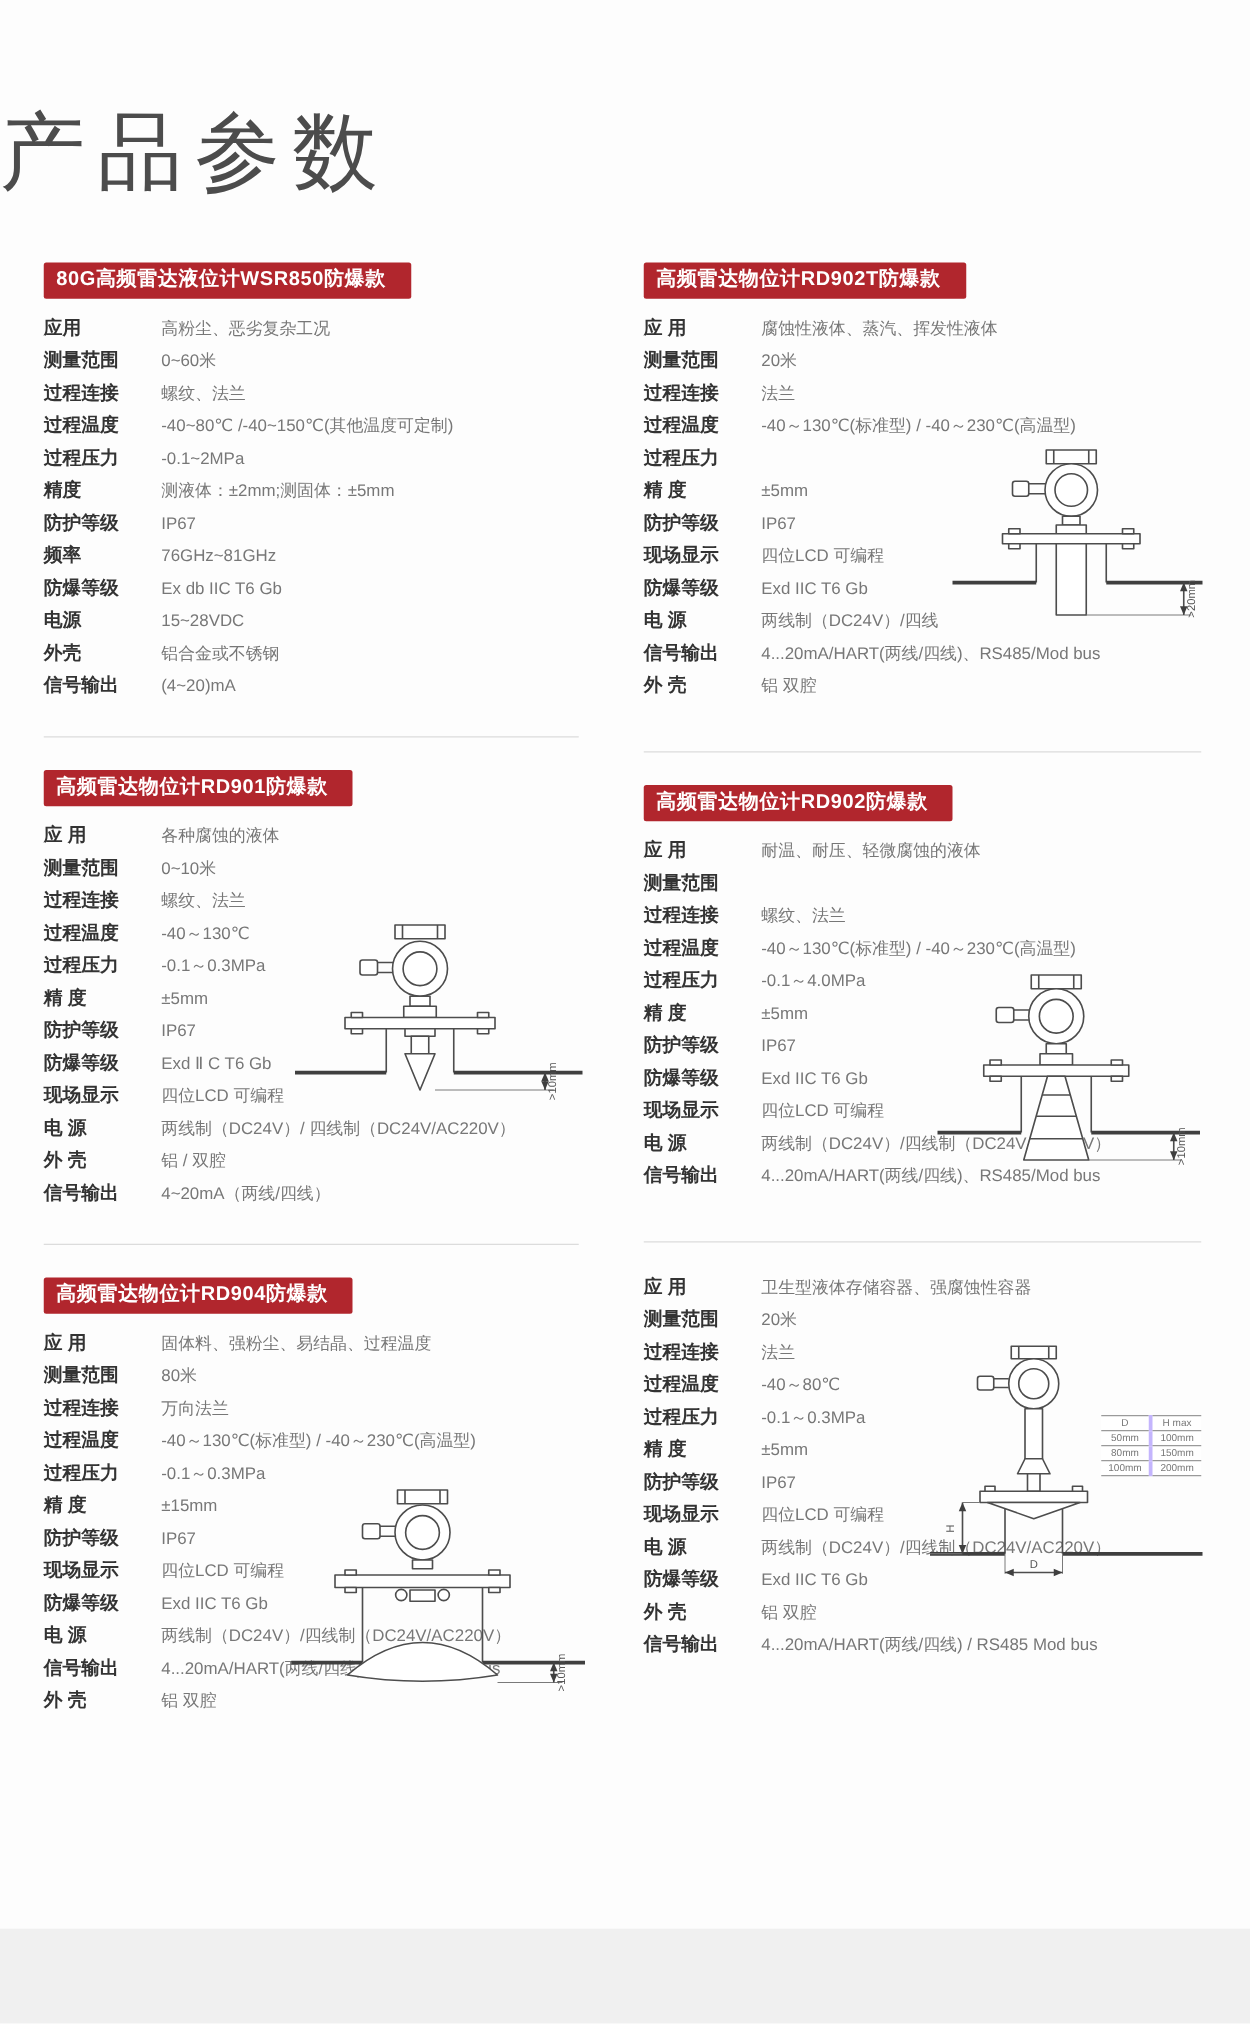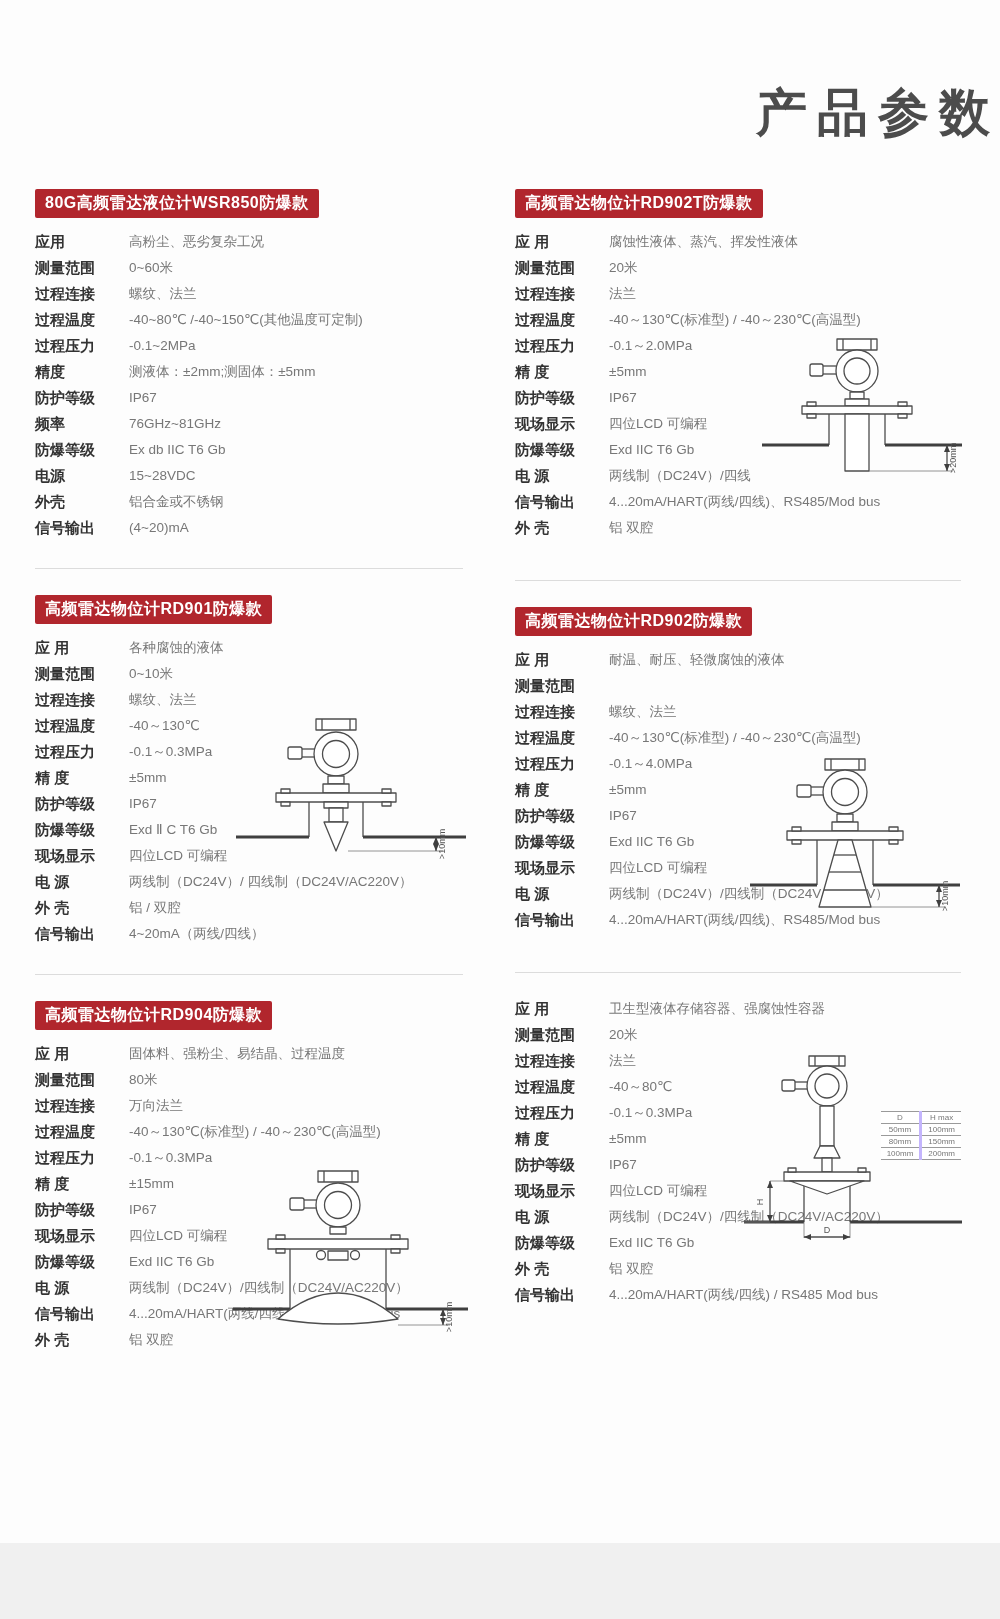--- a/index.html
+++ b/index.html
@@ -1,28 +1,28 @@
 <!DOCTYPE html>
 <html><head>
 <meta charset="utf-8">
 <style>
   html,body{margin:0;padding:0;background:#fff;}
   .page{position:relative;width:1000px;height:1619px;margin:0 auto;background:#fdfdfd;
         font-family:"Liberation Sans","DejaVu Sans",sans-serif;overflow:hidden;}
-  .page-title{margin:82px 0 0 0;text-align:right;font-size:51px;line-height:1.2;
-        font-weight:700;color:#4c4c4c;letter-spacing:10px;}
+  .page-title{margin:82px 0 0 0;text-align:left;font-size:68px;line-height:1.2;
+        font-weight:400;color:#4c4c4c;letter-spacing:10px;}
   .cols{display:flex;padding:0 35px;gap:52px;margin-top:46px;}
   .col{position:relative;}
   .col-left{width:428px;}
   .col-right{width:446px;}
   .section{position:relative;}
   .section.has-divider{border-bottom:1px solid #dcdcdc;padding-bottom:24px;margin-bottom:26px;}
   .col-right .section.has-divider{padding-bottom:36px;}
   .badge{display:inline-block;background:#b1262d;color:#fff;font-size:16px;font-weight:700;
-        line-height:1;padding:6px 10px 7px 10px;border-radius:2px;margin-bottom:14px;letter-spacing:.5px;}
+        line-height:1;padding:6px 20px 7px 10px;border-radius:2px;margin-bottom:14px;letter-spacing:.5px;}
   .row{display:flex;margin-bottom:6px;}
   .row .label{flex:0 0 94px;font-size:15px;font-weight:700;color:#333;line-height:20px;}
   .row .value{flex:1;font-size:13.5px;color:#777;line-height:20px;word-break:break-all;}
   .drawing{position:absolute;pointer-events:none;}
   .dim-table{position:absolute;border-collapse:collapse;font-size:8px;color:#777;background:#fff;}
   .dim-table td{border-bottom:1px solid #9a9a9a;padding:1px 6px;text-align:center;white-space:nowrap;}
   .dim-table tr:first-child td{border-top:1px solid #9a9a9a;}
   .dim-table td+td{border-left:3px solid #c4b5fd;}
   .footer-band{position:absolute;left:0;bottom:0;width:100%;height:76px;background:#f0f0f0;}
   svg .ln{stroke:#4d4d4d;fill:none;stroke-width:1.3;stroke-linejoin:round;}
@@ -281,21 +281,20 @@
             <div class="row">
             <div class="label">过程连接</div>
             <div class="value">法兰</div>
           </div>
             <div class="row">
             <div class="label">过程温度</div>
             <div class="value">-40～130℃(标准型) / -40～230℃(高温型)</div>
           </div>
             <div class="row">
             <div class="label">过程压力</div>
-            <div class="value">-0.1～2.0MPa</div>
           </div>
             <div class="row">
             <div class="label">精 度</div>
             <div class="value">±5mm</div>
           </div>
             <div class="row">
             <div class="label">防护等级</div>
             <div class="value">IP67</div>
           </div>
             <div class="row">

